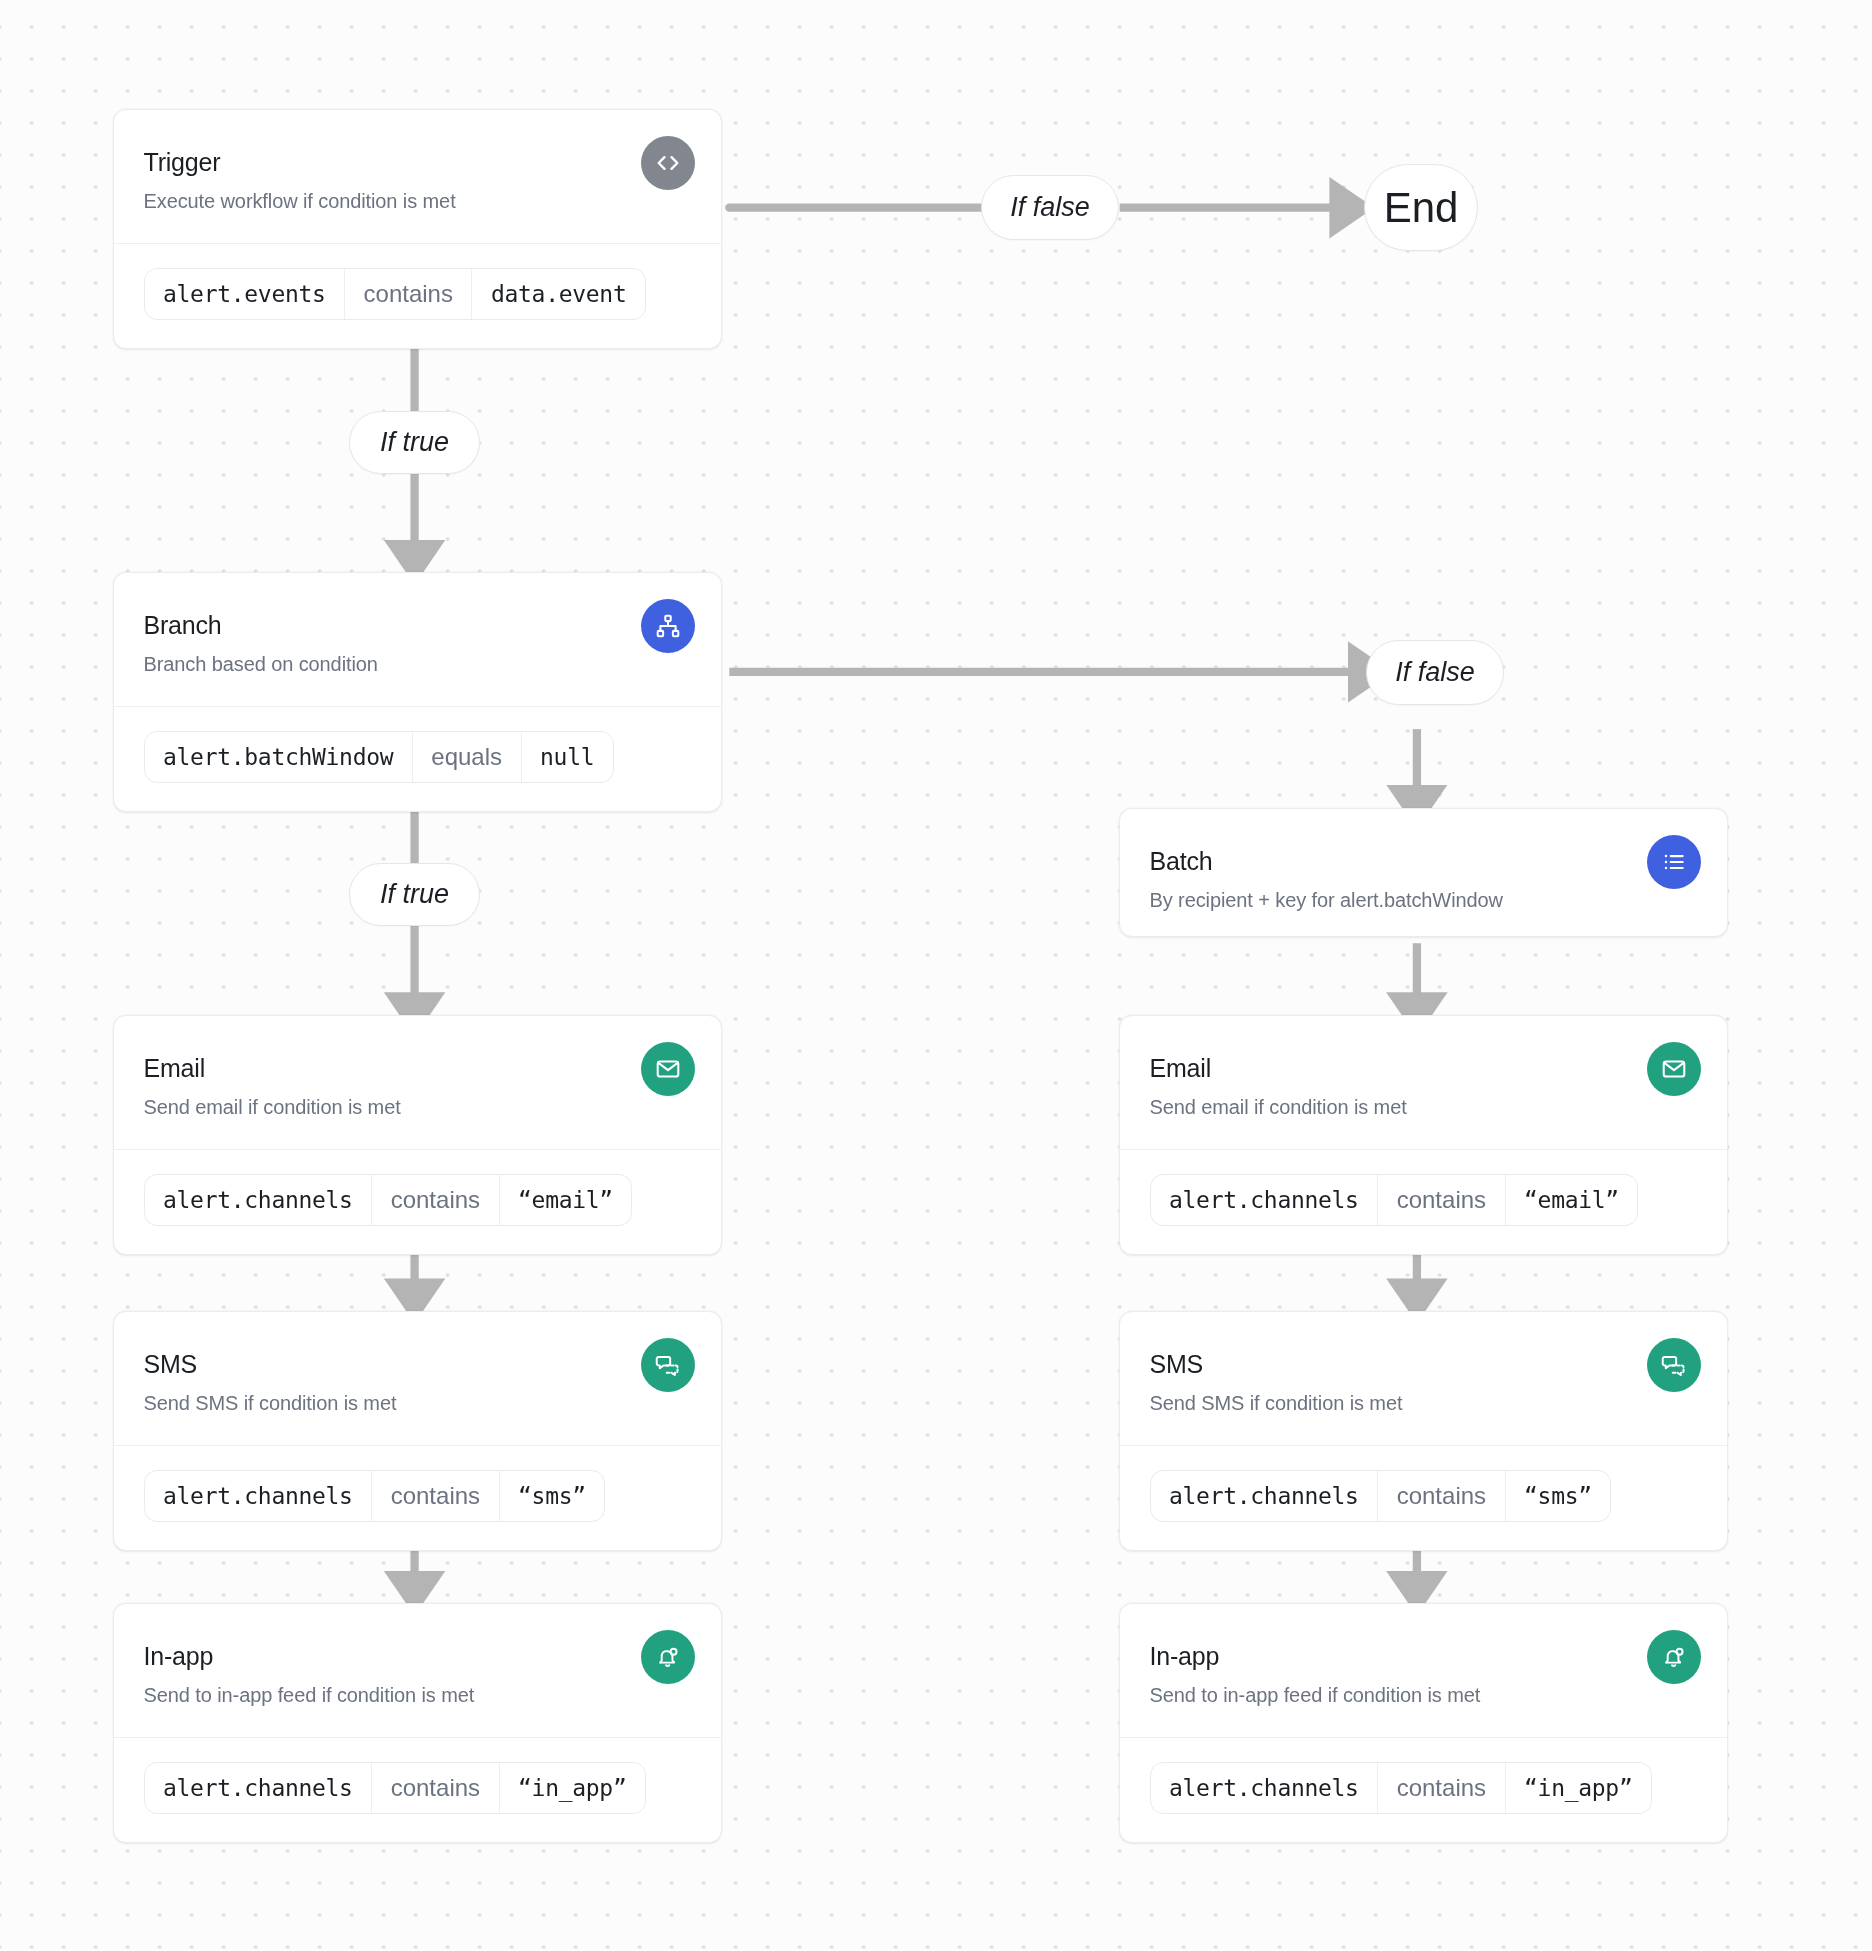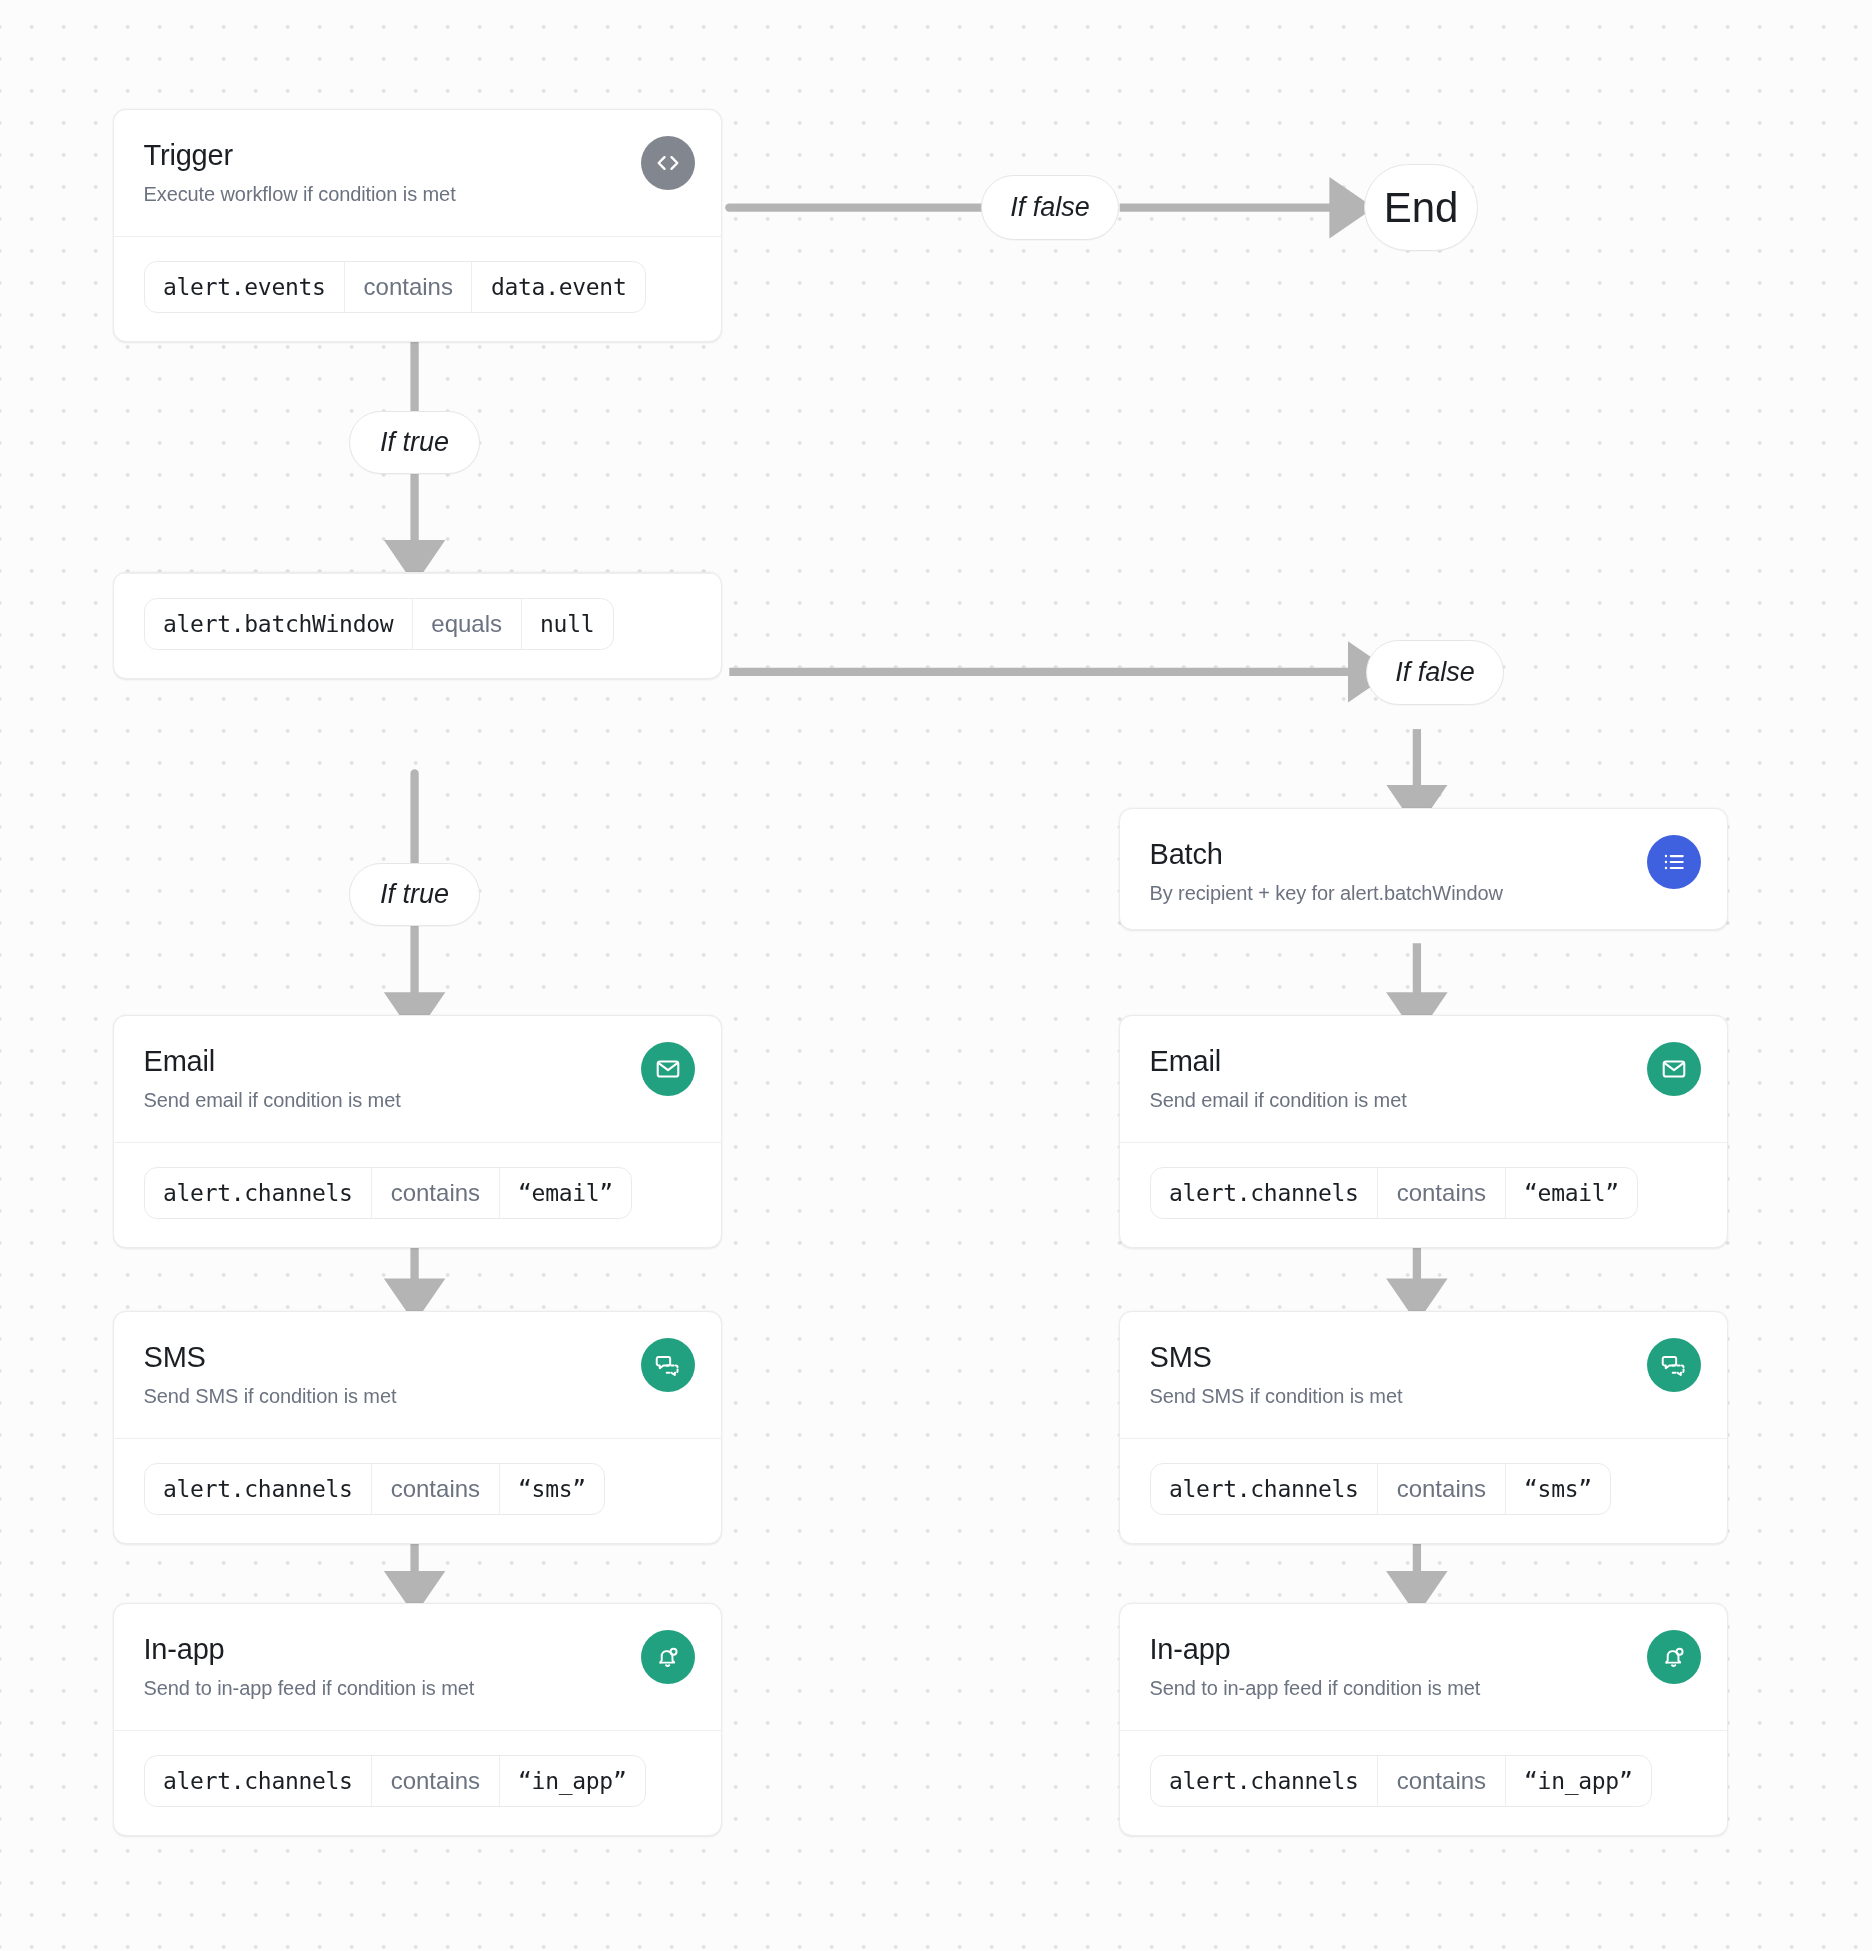--- a/index.html
+++ b/index.html
@@ -34,25 +34,26 @@
     box-sizing: border-box;
     overflow: hidden;
   }
   .card-head {
     position: relative;
     padding: 28px 29.5px 26px 29.5px;
     min-height: 79px;
     box-sizing: border-box;
   }
   .card-title {
-    font-size: 29px;
+    font-size: 25px;
     line-height: 35px;
     color: #1b1f24;
     font-weight: 400;
     letter-spacing: -0.2px;
+    margin-top: 7px;
   }
   .card-sub {
     font-size: 20px;
     line-height: 31px;
     color: #6b7280;
     margin-top: 5.5px;
     letter-spacing: -0.1px;
     white-space: nowrap;
   }
   .card-divider {
@@ -201,20 +202,32 @@
 
   <div class="pill pill-lg" style="left:1364px; top:164px; width:114px; height:87px;">
     <span>End</span>
   </div>
 
   <div class="pill pill-sm" style="left:349px; top:411px; width:131px; height:63px;">
     <span>If true</span>
   </div>
 
   <div class="card" style="left:113px; top:572px; width:609px;">
+    <div class="card-head">
+      <div class="card-title">Branch</div>
+      <div class="card-sub">Branch based on condition</div>
+      <div class="icon-badge badge-blue">
+        <svg width="26" height="26" viewBox="0 0 24 24" fill="none" stroke="#ffffff" stroke-width="1.9" stroke-linecap="round" stroke-linejoin="round">
+          <rect x="9.5" y="2.5" width="5" height="5" rx="1"></rect>
+          <rect x="2.5" y="16.5" width="5" height="5" rx="1"></rect>
+          <rect x="16.5" y="16.5" width="5" height="5" rx="1"></rect>
+          <path d="M12 7.5 L12 12 M5 16.5 L5 12 L19 12 L19 16.5"></path>
+        </svg>
+      </div>
+    </div>
     <div class="card-divider"></div>
     <div class="card-body">
       <div class="cond">
         <span class="c-field">alert.batchWindow</span>
         <span class="c-op">equals</span>
         <span class="c-value">null</span>
       </div>
     </div>
   </div>
 

